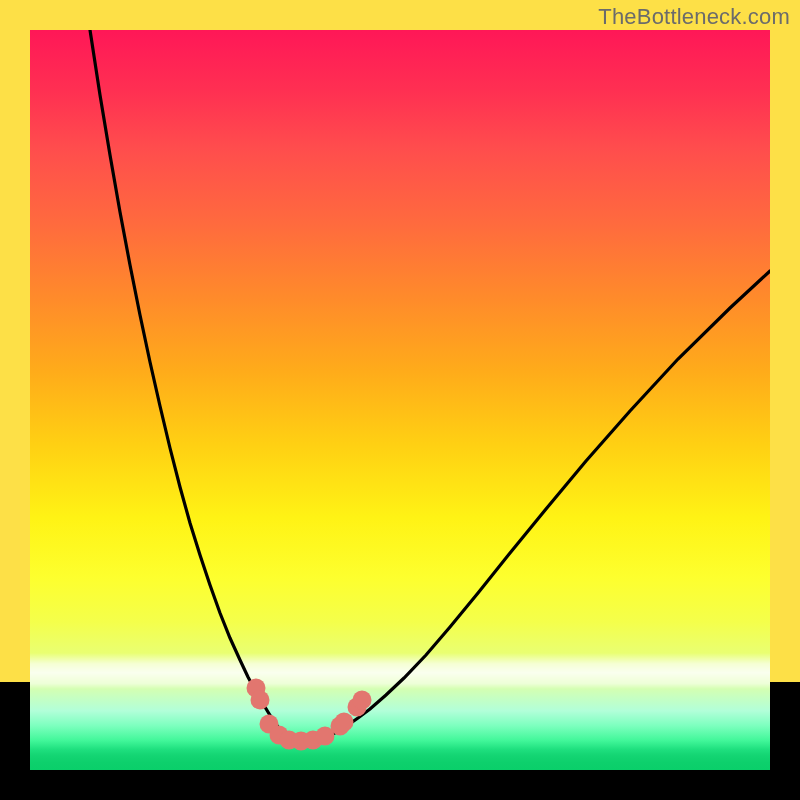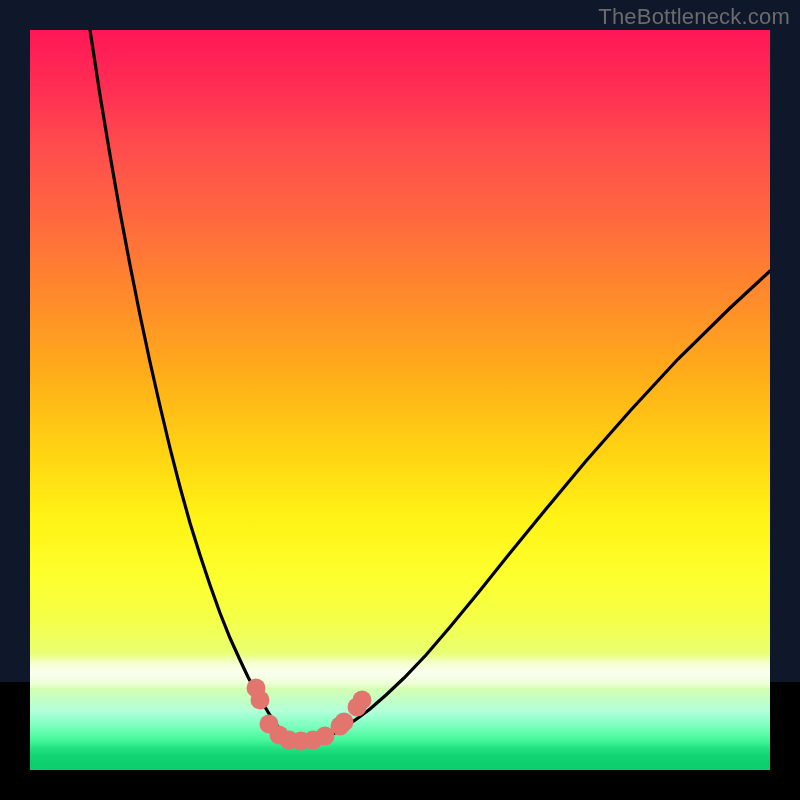--- a/index.html
+++ b/index.html
@@ -10,21 +10,21 @@
     background: #000;
     overflow: hidden;
     font-family: Arial, Helvetica, sans-serif;
   }
   .frame {
     position: absolute;
     left: 0;
     top: 0;
     width: 800px;
     height: 682px;
-    background: #0f172a;
+    background: #fde047;
   }
   .plot {
     position: absolute;
     left: 30px;
     top: 30px;
     width: 740px;
     height: 740px;
     overflow: hidden;
   }
   .gradient-main {

